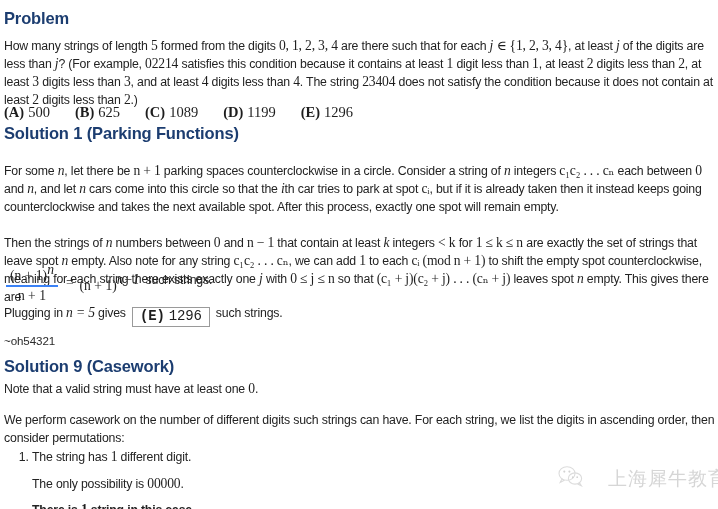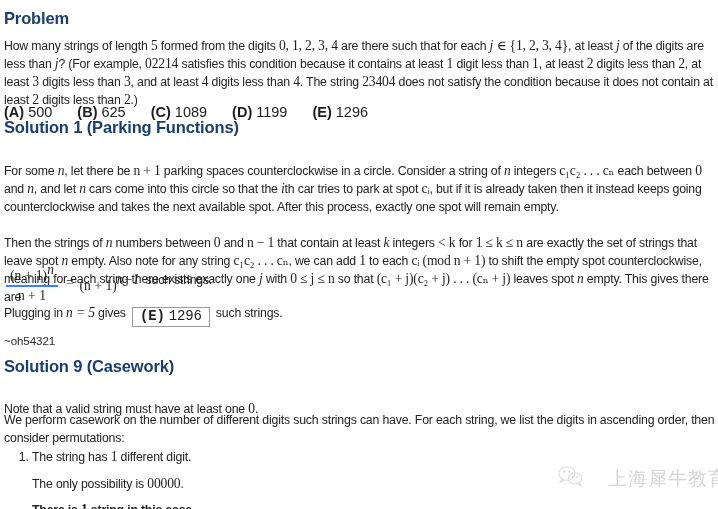--- a/index.html
+++ b/index.html
@@ -29,21 +29,21 @@
     margin: 0;
     padding: 0;
     color: #1c3d70;
     font-family: "Liberation Sans", sans-serif;
     font-weight: bold;
     font-size: 16.5px;
     letter-spacing: -0.15px;
     line-height: 20px;
   }
   .head-problem   { position: absolute; left: 4px; top: 8px;   }
-  .head-sol1      { position: absolute; left: 4px; top: 117px; }
+  .head-sol1      { position: absolute; left: 4px; top: 123px; }
   .head-sol2      { position: absolute; left: 4px; top: 356px; }
 
   
   .para {
     position: absolute;
     font-family: "Liberation Sans", sans-serif;
     font-size: 12.3px;
     line-height: 18px;
     color: #232323;
     text-align: left;
@@ -65,21 +65,21 @@
   }
 
   
   #problem-text { left: 4px; top: 37px; width: 712px; }
 
   
   #answers {
     position: absolute;
     left: 4px;
     top: 104px;
-    font-family: Liberation Sans, sans-serif;
+    font-family: Liberation Serif, serif;
     font-size: 14.5px;
     color: #1d1d1d;
     white-space: nowrap;
   }
   #answers .choice { display: inline-block; margin-right: 25px; }
   #answers .lbl { font-weight: bold; }
   #answers .val { margin-left: 4px; }
 
   
   #sol1-p1 { left: 4px; top: 162px; width: 714px; }
@@ -157,21 +157,21 @@
     position: absolute;
     left: 4px;
     top: 334px;
     font-family: "Liberation Sans", sans-serif;
     font-size: 11.6px;
     color: #2b2b2b;
     letter-spacing: -0.1px;
   }
 
   
-  #sol2-p1 { left: 4px; top: 400px; width: 712px; }
+  #sol2-p1 { left: 4px; top: 380px; width: 712px; }
   #sol2-p2 { left: 4px; top: 411px; width: 712px; }
 
   ol.caselist {
     position: absolute;
     left: 4px;
     top: 448px;
     margin: 0;
     padding-left: 28px;
     width: 500px;
     font-family: "Liberation Sans", sans-serif;

